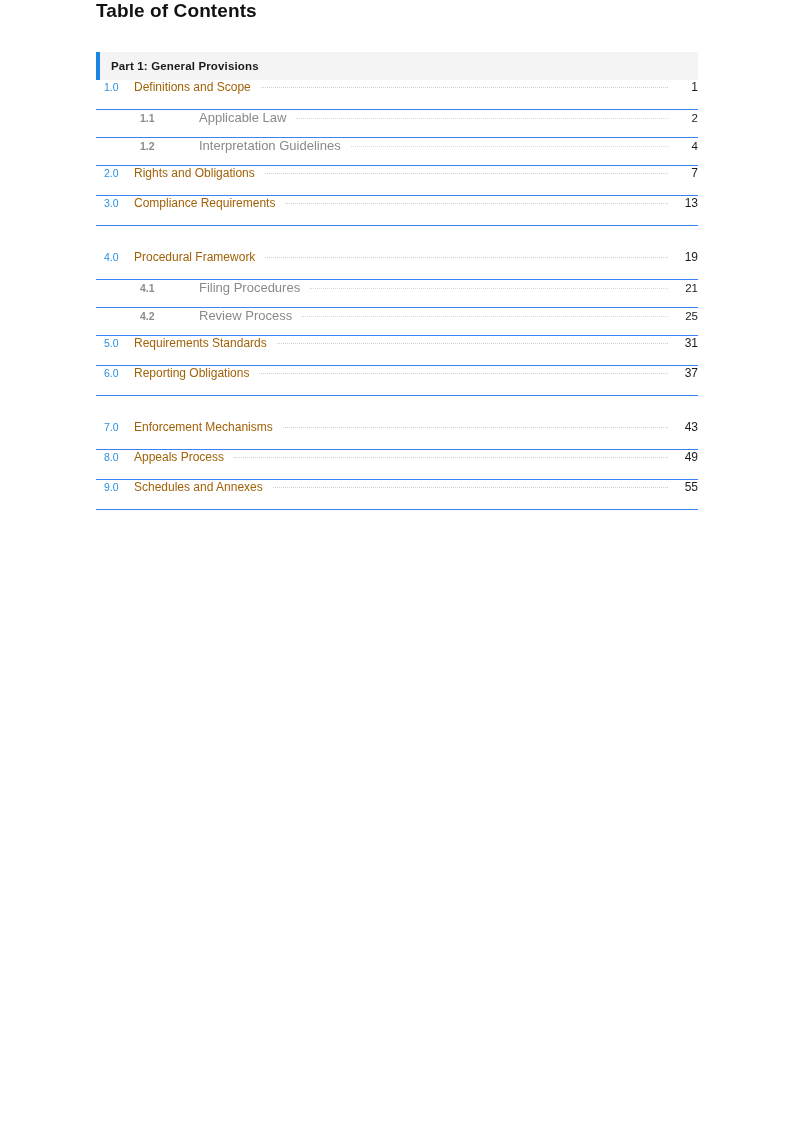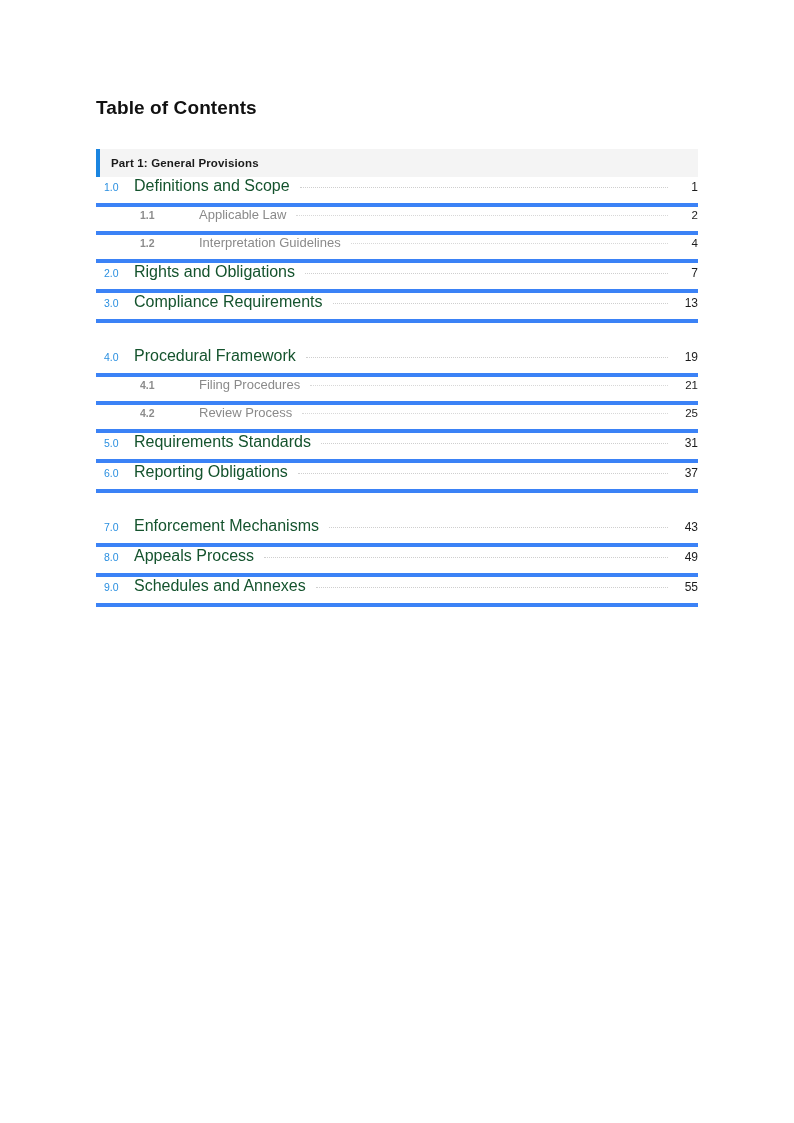--- a/index.html
+++ b/index.html
@@ -25,21 +25,20 @@
     left: 96px;
     top: 0;
     width: 602px;
   }
   .doc-title {
     font-size: 19px;
     font-weight: bold;
     color: #111111;
     letter-spacing: 0.1px;
     margin: 0;
-    padding-top: 97px;
     line-height: 22px;
   }
   .toc {
     margin-top: 30px;
   }
   .part {
     margin-bottom: 24px;
   }
   .part:last-child {
     margin-bottom: 0;
@@ -64,21 +63,21 @@
   }
   .part-title {
     font-size: 11.5px;
     font-weight: bold;
     color: #1a1a1a;
     letter-spacing: 0.15px;
   }
   .entry {
     display: flex;
     align-items: baseline;
-    border-bottom: 4px solid #3b82f6;
+    border-bottom: 1px solid #3b82f6;
     box-sizing: border-box;
   }
   .entry.level-1 {
     height: 30px;
     padding-left: 8px;
   }
   .entry.level-2 {
     height: 28px;
     padding-left: 44px;
   }
@@ -92,22 +91,22 @@
   }
   .level-2 .num {
     color: #8c8c8c;
     font-weight: bold;
   }
   .label {
     flex: 0 0 auto;
     white-space: nowrap;
   }
   .level-1 .label {
-    font-size: 16px;
-    color: #14532d;
+    font-size: 12px;
+    color: #a16207;
   }
   .level-2 .label {
     font-size: 13px;
     color: #8a8a8a;
     margin-left: 29px;
   }
   .leader {
     flex: 1 1 auto;
     margin: 0 10px;
     position: relative;

